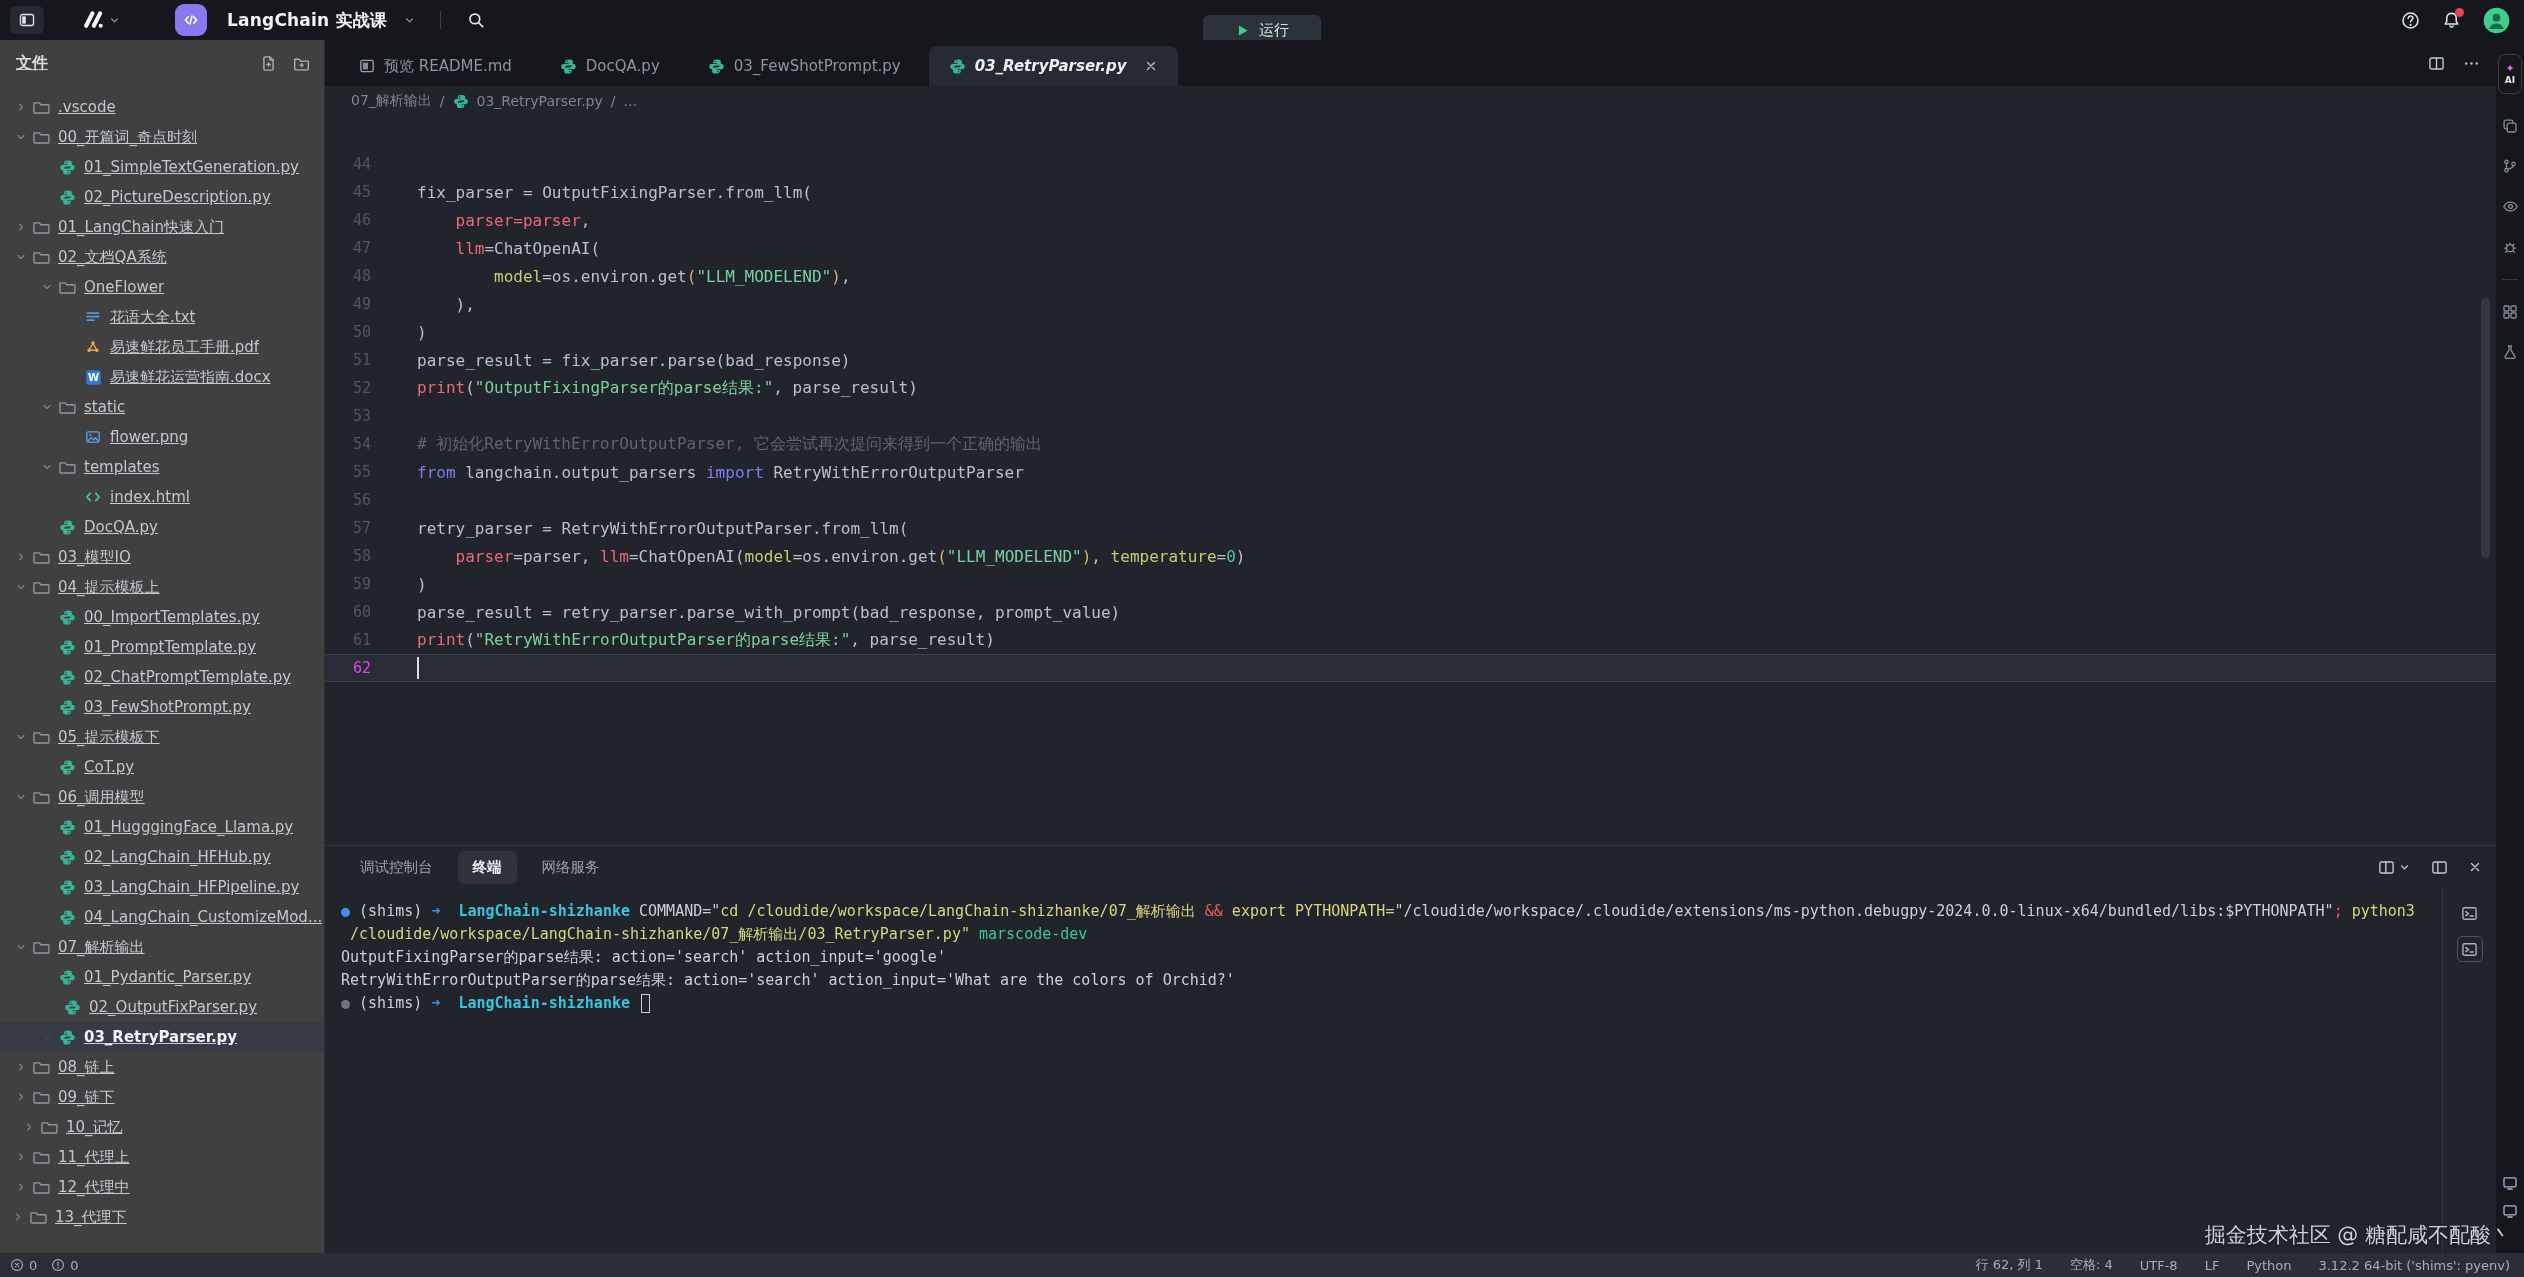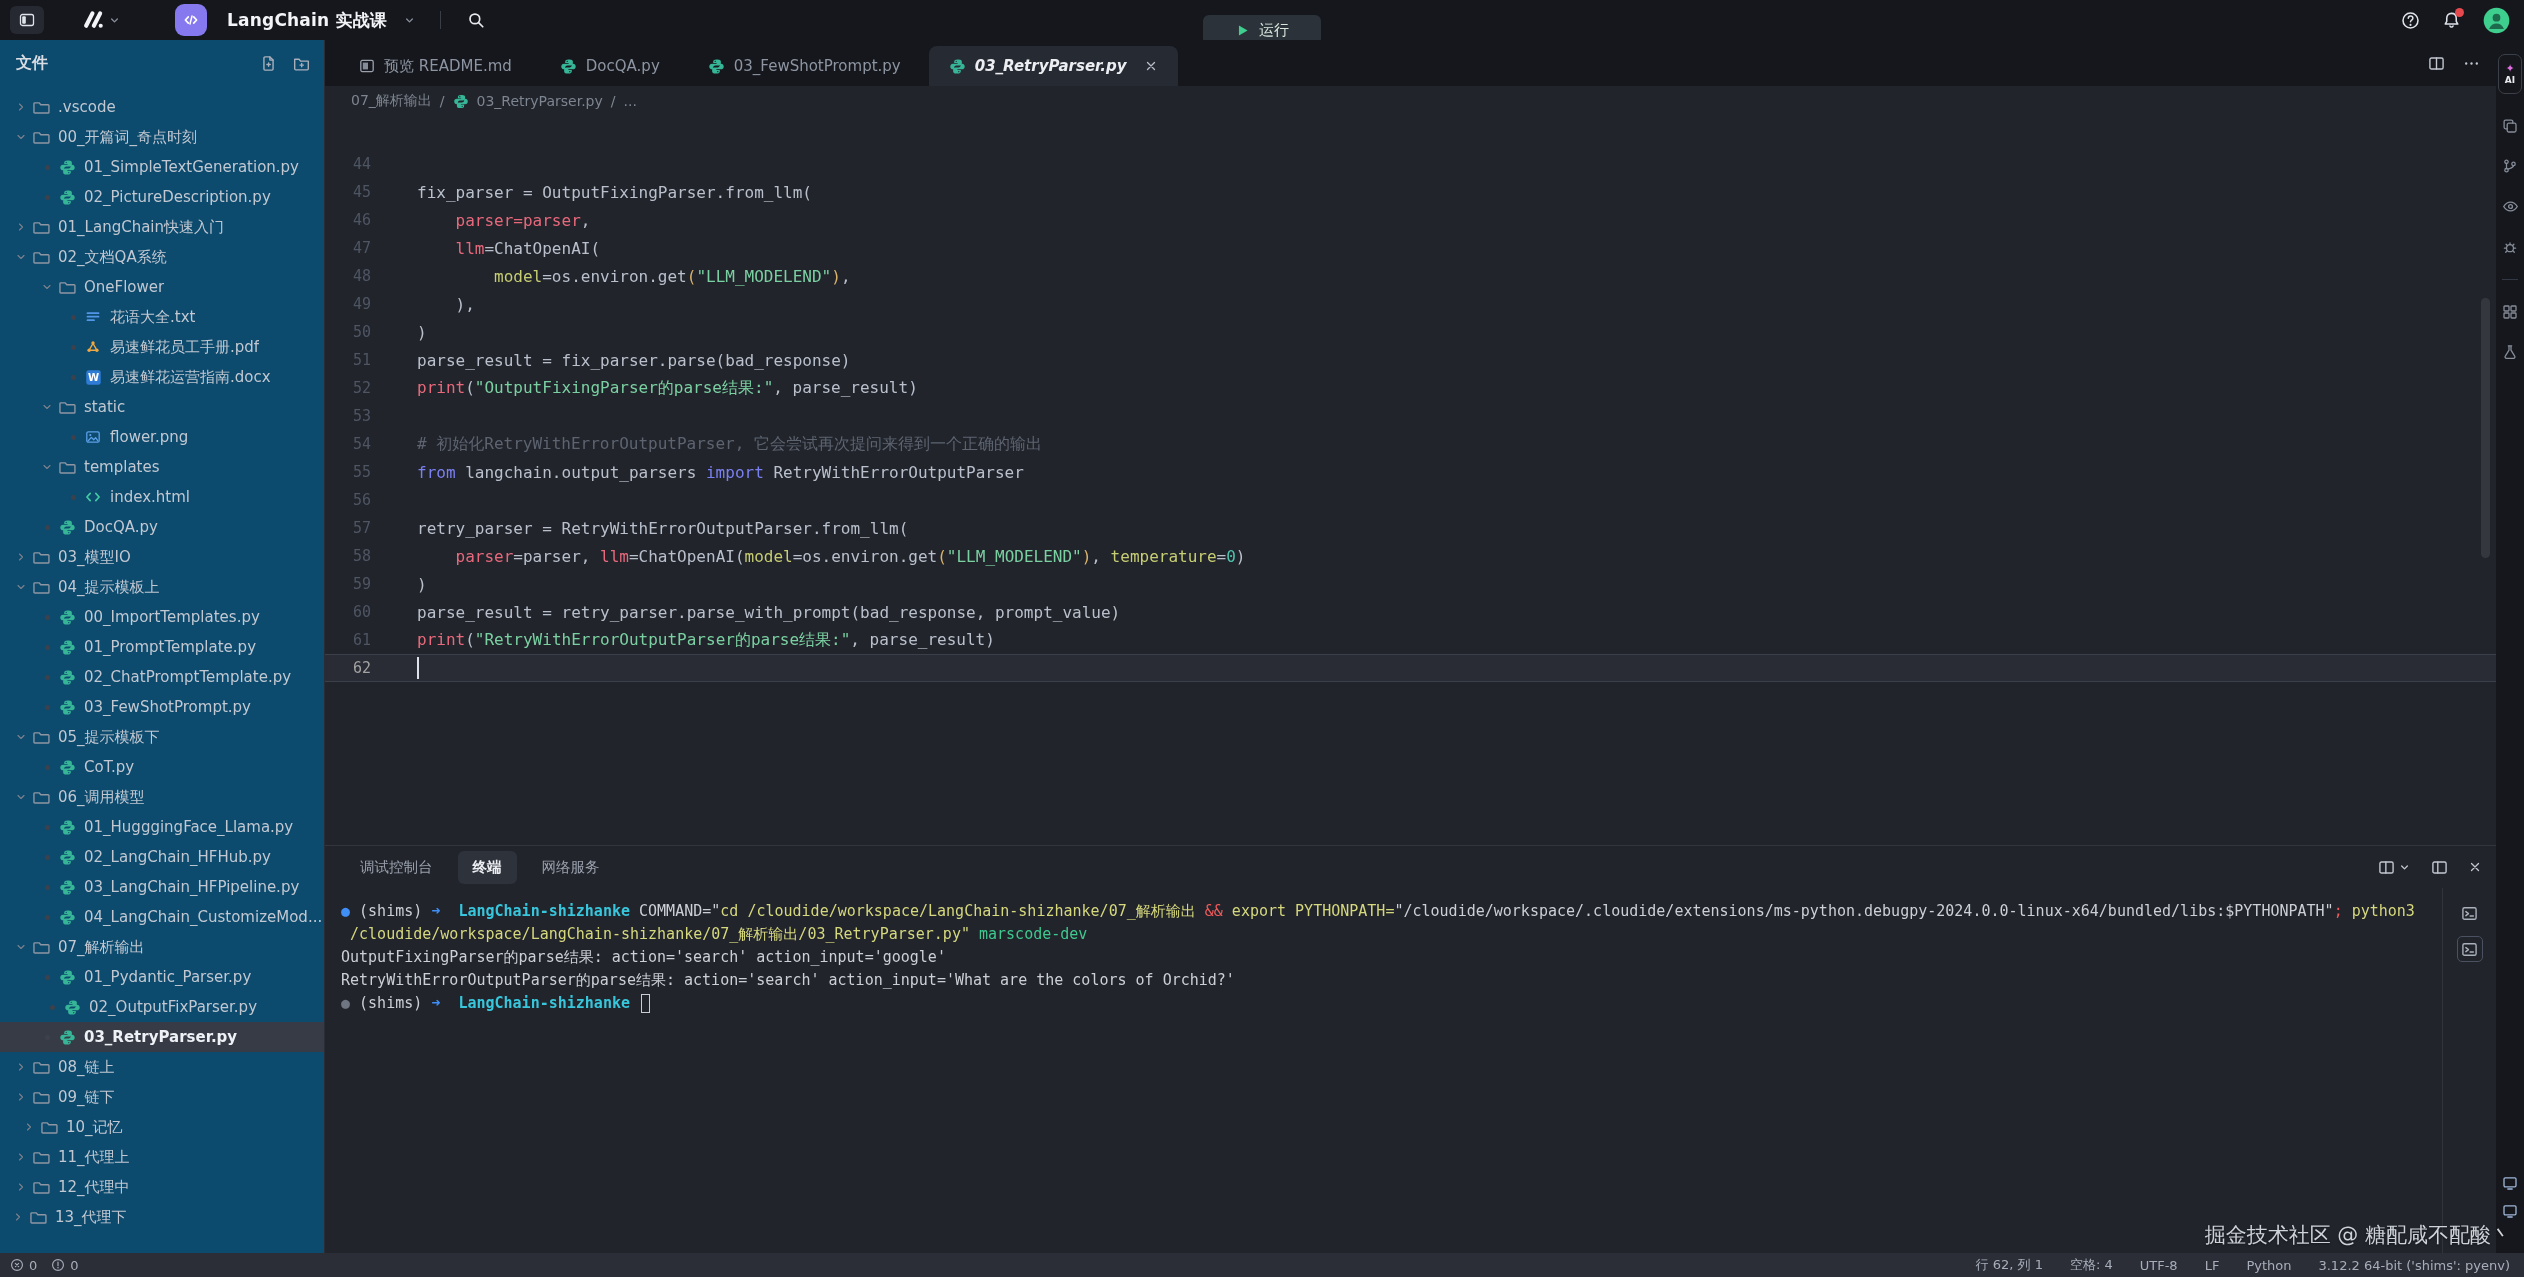--- a/index.html
+++ b/index.html
@@ -28,22 +28,22 @@
   .tb-right { margin-left:auto; display:flex; align-items:center; gap:22px; padding-right:4px; }
   .tb-icon { color:#dfe3ea; display:flex; position:relative; }
   .bell-dot { position:absolute; top:-3px; right:-3px; width:9px; height:9px; border-radius:50%;
               background:#e5484d; }
   .avatar { width:27px; height:27px; display:flex; }
 
   
   .workbench { position:absolute; top:40px; left:0; right:0; bottom:24px; display:flex; }
 
   
-  .sidebar { width:325px; background:#0c4a6e; border-right:1px solid #2a2d35; display:flex;
-             flex-direction:column; }
+  .sidebar { width:325px; background:#404040; border-right:1px solid #2a2d35; display:flex;
+             flex-direction:column;text-decoration:underline; }
   .sidebar-header { height:46px; display:flex; align-items:center; padding:0 14px 0 16px; }
   .sidebar-title { font-size:16px; font-weight:700; color:#d9dde3; }
   .sidebar-actions { margin-left:auto; display:flex; gap:16px; color:#aab0bb; }
   .file-tree { flex:1; overflow:hidden; padding-top:6px; font-size:15px; }
   .tree-row { height:30px; display:flex; align-items:center; color:#c2c8d1; cursor:default; }
   .tree-row.selected { background:#363b46; color:#eef1f5; font-weight:700; }
   .tree-row .twisty { width:18px; display:flex; justify-content:center; color:#7c828d; flex:none; }
   .tree-row .gitdot { width:5px; height:5px; border-radius:50%; background:#3d414b; margin:0 6px 0 7px; flex:none; }
   .tree-row .ficon { width:18px; height:18px; margin:0 8px 0 2px; display:flex; align-items:center;
                      justify-content:center; flex:none; }
@@ -64,21 +64,21 @@
                 font-size:14px; color:#7d8590; background:#21242b; }
   .breadcrumb .ficon { width:16px; height:16px; display:flex; }
 
   
   .editor { flex:1; position:relative; background:#21242b; overflow:hidden; padding-top:34px;
             font-family:"DejaVu Sans Mono","Liberation Mono",monospace; font-size:16px; }
   .code-row { height:28px; display:flex; align-items:center; white-space:pre; position:relative; }
   .code-row .lnum { width:72px; flex:none; text-align:right; padding-right:26px; color:#4e5563;
                     font-size:15px; }
   .code-row.current { background:rgba(134,143,160,.08); box-shadow:inset 0 1px 0 rgba(140,150,170,.18), inset 0 -1px 0 rgba(140,150,170,.18); }
-  .code-row.current .lnum { color:#a3a3a3; }
+  .code-row.current .lnum { color:#d946ef; }
   .code-text { padding-left:20px; }
   .tk-p{color:#b9c0cc} .tk-k{color:#7b80f0} .tk-r{color:#e8697c} .tk-y{color:#c6cd72}
   .tk-s{color:#7bd0a2} .tk-n{color:#4fc4ae} .tk-c{color:#5d6470} .tk-g{color:#d9b36a}
   .cursor-bar { display:inline-block; width:2px; height:22px; background:#dde1e8; vertical-align:middle; }
   .editor-scrollbar { position:absolute; right:6px; top:182px; width:9px; height:260px;
                       background:rgba(255,255,255,.09); border-radius:5px; }
 
   
   .panel { height:408px; border-top:1px solid #32353e; display:flex; flex-direction:column;
            background:#21242b; }

